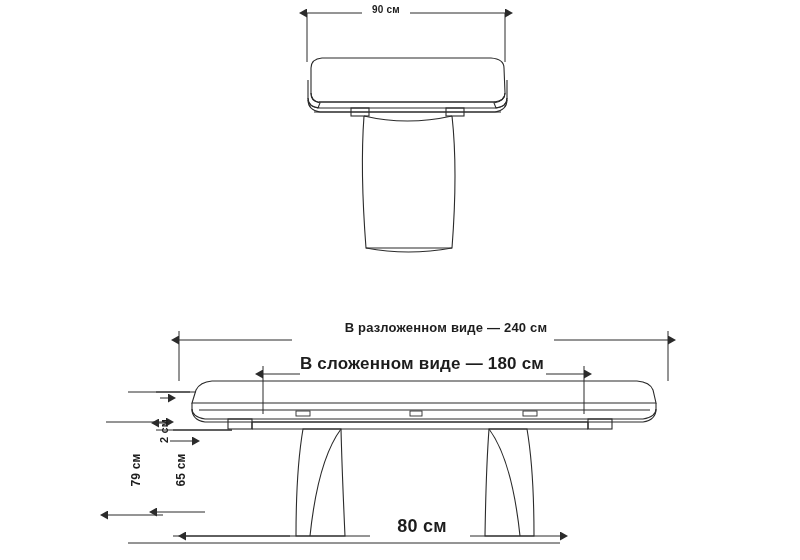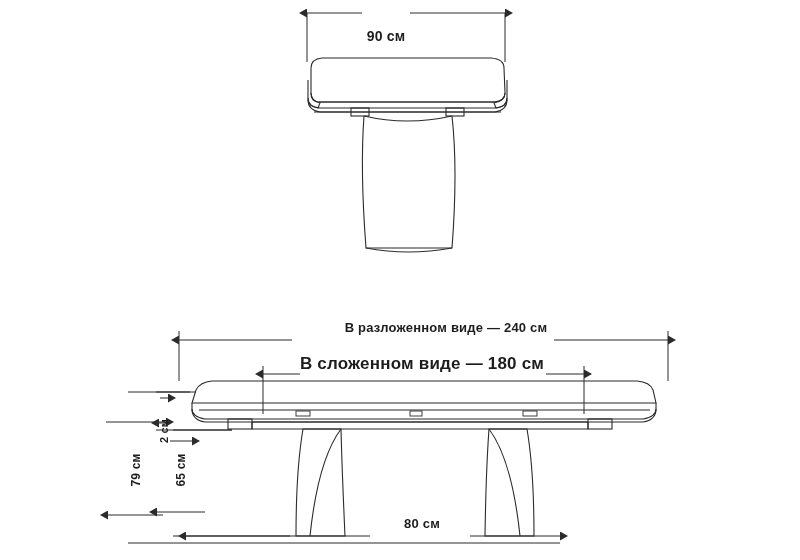--- a/index.html
+++ b/index.html
@@ -26,41 +26,40 @@
     position: absolute;
     font-family: "Liberation Sans", sans-serif;
     font-weight: bold;
     color: #1d1d1d;
     white-space: nowrap;
     letter-spacing: 0.2px;
   }
   .lbl-top-width {
     left: 386px;
     top: 4px;
-    font-size: 14px;
+    font-size: 10px;
     transform: translateX(-50%);
-    margin-top: 24px;
   }
   .lbl-unfolded {
     left: 422px;
     top: 320px;
     font-size: 13px;
     transform: translateX(-50%);
     padding-left: 48px;
   }
   .lbl-folded {
     left: 422px;
     top: 354px;
     font-size: 17px;
     transform: translateX(-50%);
   }
   .lbl-depth {
     left: 422px;
     top: 516px;
-    font-size: 13px;
+    font-size: 18px;
     transform: translateX(-50%);
   }
   .lbl-vert {
     font-size: 11px;
     transform-origin: 50% 50%;
   }
   .lbl-79 {
     left: 136px;
     top: 470px;
     transform: translate(-50%, -50%) rotate(-90deg);

